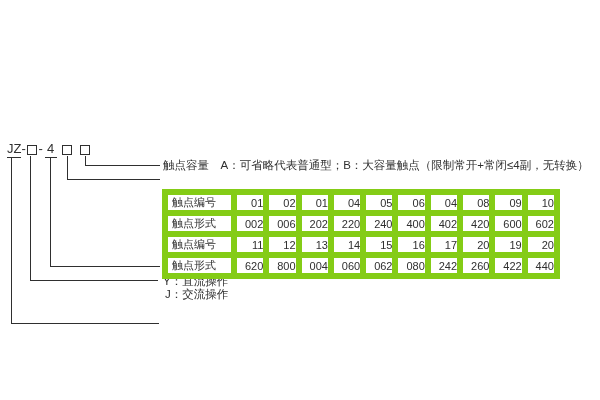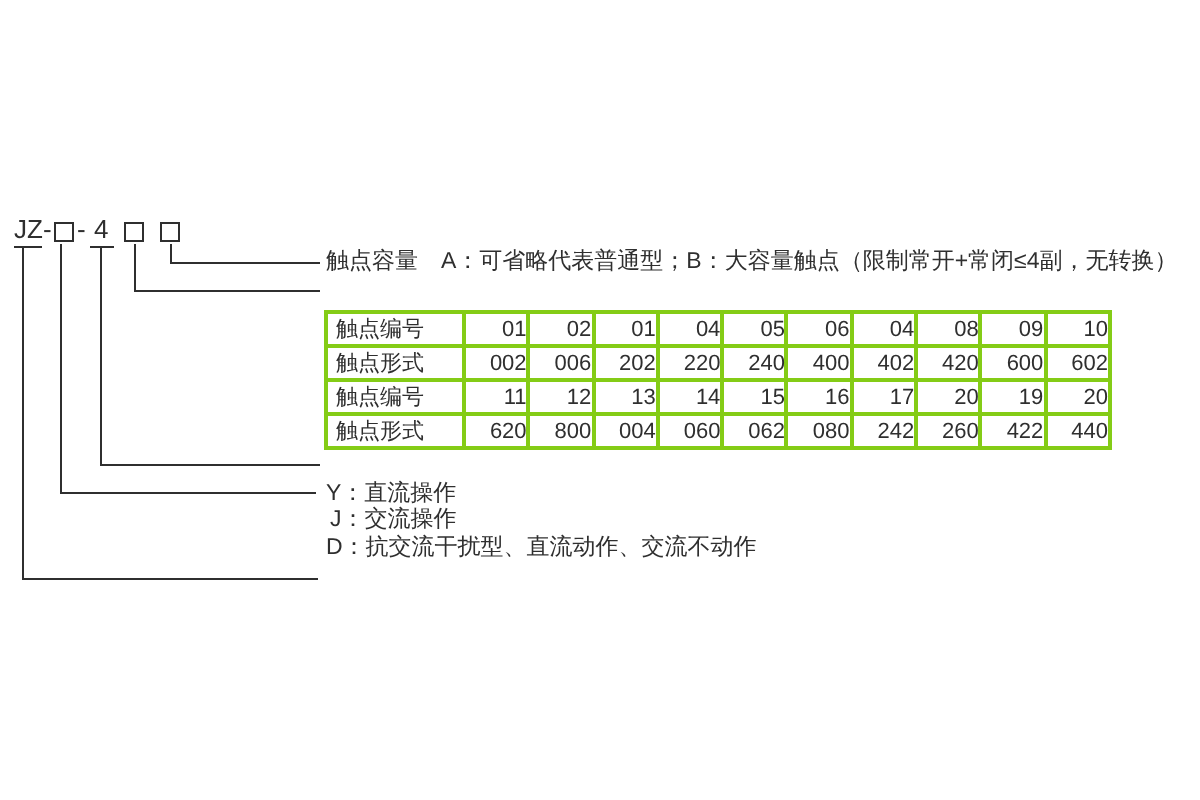--- a/index.html
+++ b/index.html
@@ -4,21 +4,21 @@
 <style>
   * { margin: 0; padding: 0; box-sizing: border-box; }
   html, body { width: 600px; height: 400px; }
   body {
     position: relative;
     background: #ffffff;
     font-family: "Liberation Sans", "DejaVu Sans", sans-serif;
     color: #2f2f2f;
     overflow: hidden;
   }
-  .canvas { position: absolute; inset: 0; }
+  .canvas { position: absolute; inset: 0; margin-top: 34px; }
 
   
   .model {
     position: absolute;
     left: 7px; top: 106px;
     height: 20px; width: 100px;
     font-size: 13px;
     line-height: 17px;
   }
   .model .part { position: absolute; top: 0; white-space: nowrap; }
@@ -72,21 +72,21 @@
   
   .contact-table {
     position: absolute;
     left: 162px; top: 155px;
     border-collapse: collapse;
     table-layout: fixed;
     font-size: 11px;
     color: #2f2f2f;
   }
   .contact-table th, .contact-table td {
-    border: 2px solid #84cc16;
+    border: 6px solid #84cc16;
     height: 15.5px;
     padding: 0;
     font-weight: normal;
     vertical-align: middle;
   }
   .contact-table { border: 1.5px solid #2f2f2f; }
   .contact-table th {
     width: 69px;
     text-align: left;
     padding-left: 4px;
@@ -113,21 +113,20 @@
 
   <div class="connector c-capacity"></div>
   <div class="connector c-number"></div>
   <div class="connector c-case"></div>
   <div class="connector c-dc"></div>
   <div class="connector c-relay"></div>
 
   <div class="callout l-capacity">触点容量　A：可省略代表普通型；B：大容量触点（限制常开+常闭≤4副，无转换）</div>
   <div class="callout l-dc">Y：直流操作</div>
   <div class="callout l-ac">J：交流操作</div>
-  <div class="callout l-anti">D：抗交流干扰型、直流动作、交流不动作</div>
 
   <table class="contact-table">
     <tbody>
         <tr>
           <th>触点编号</th>
           <td>01</td>
           <td>02</td>
           <td>01</td>
           <td>04</td>
           <td>05</td>

